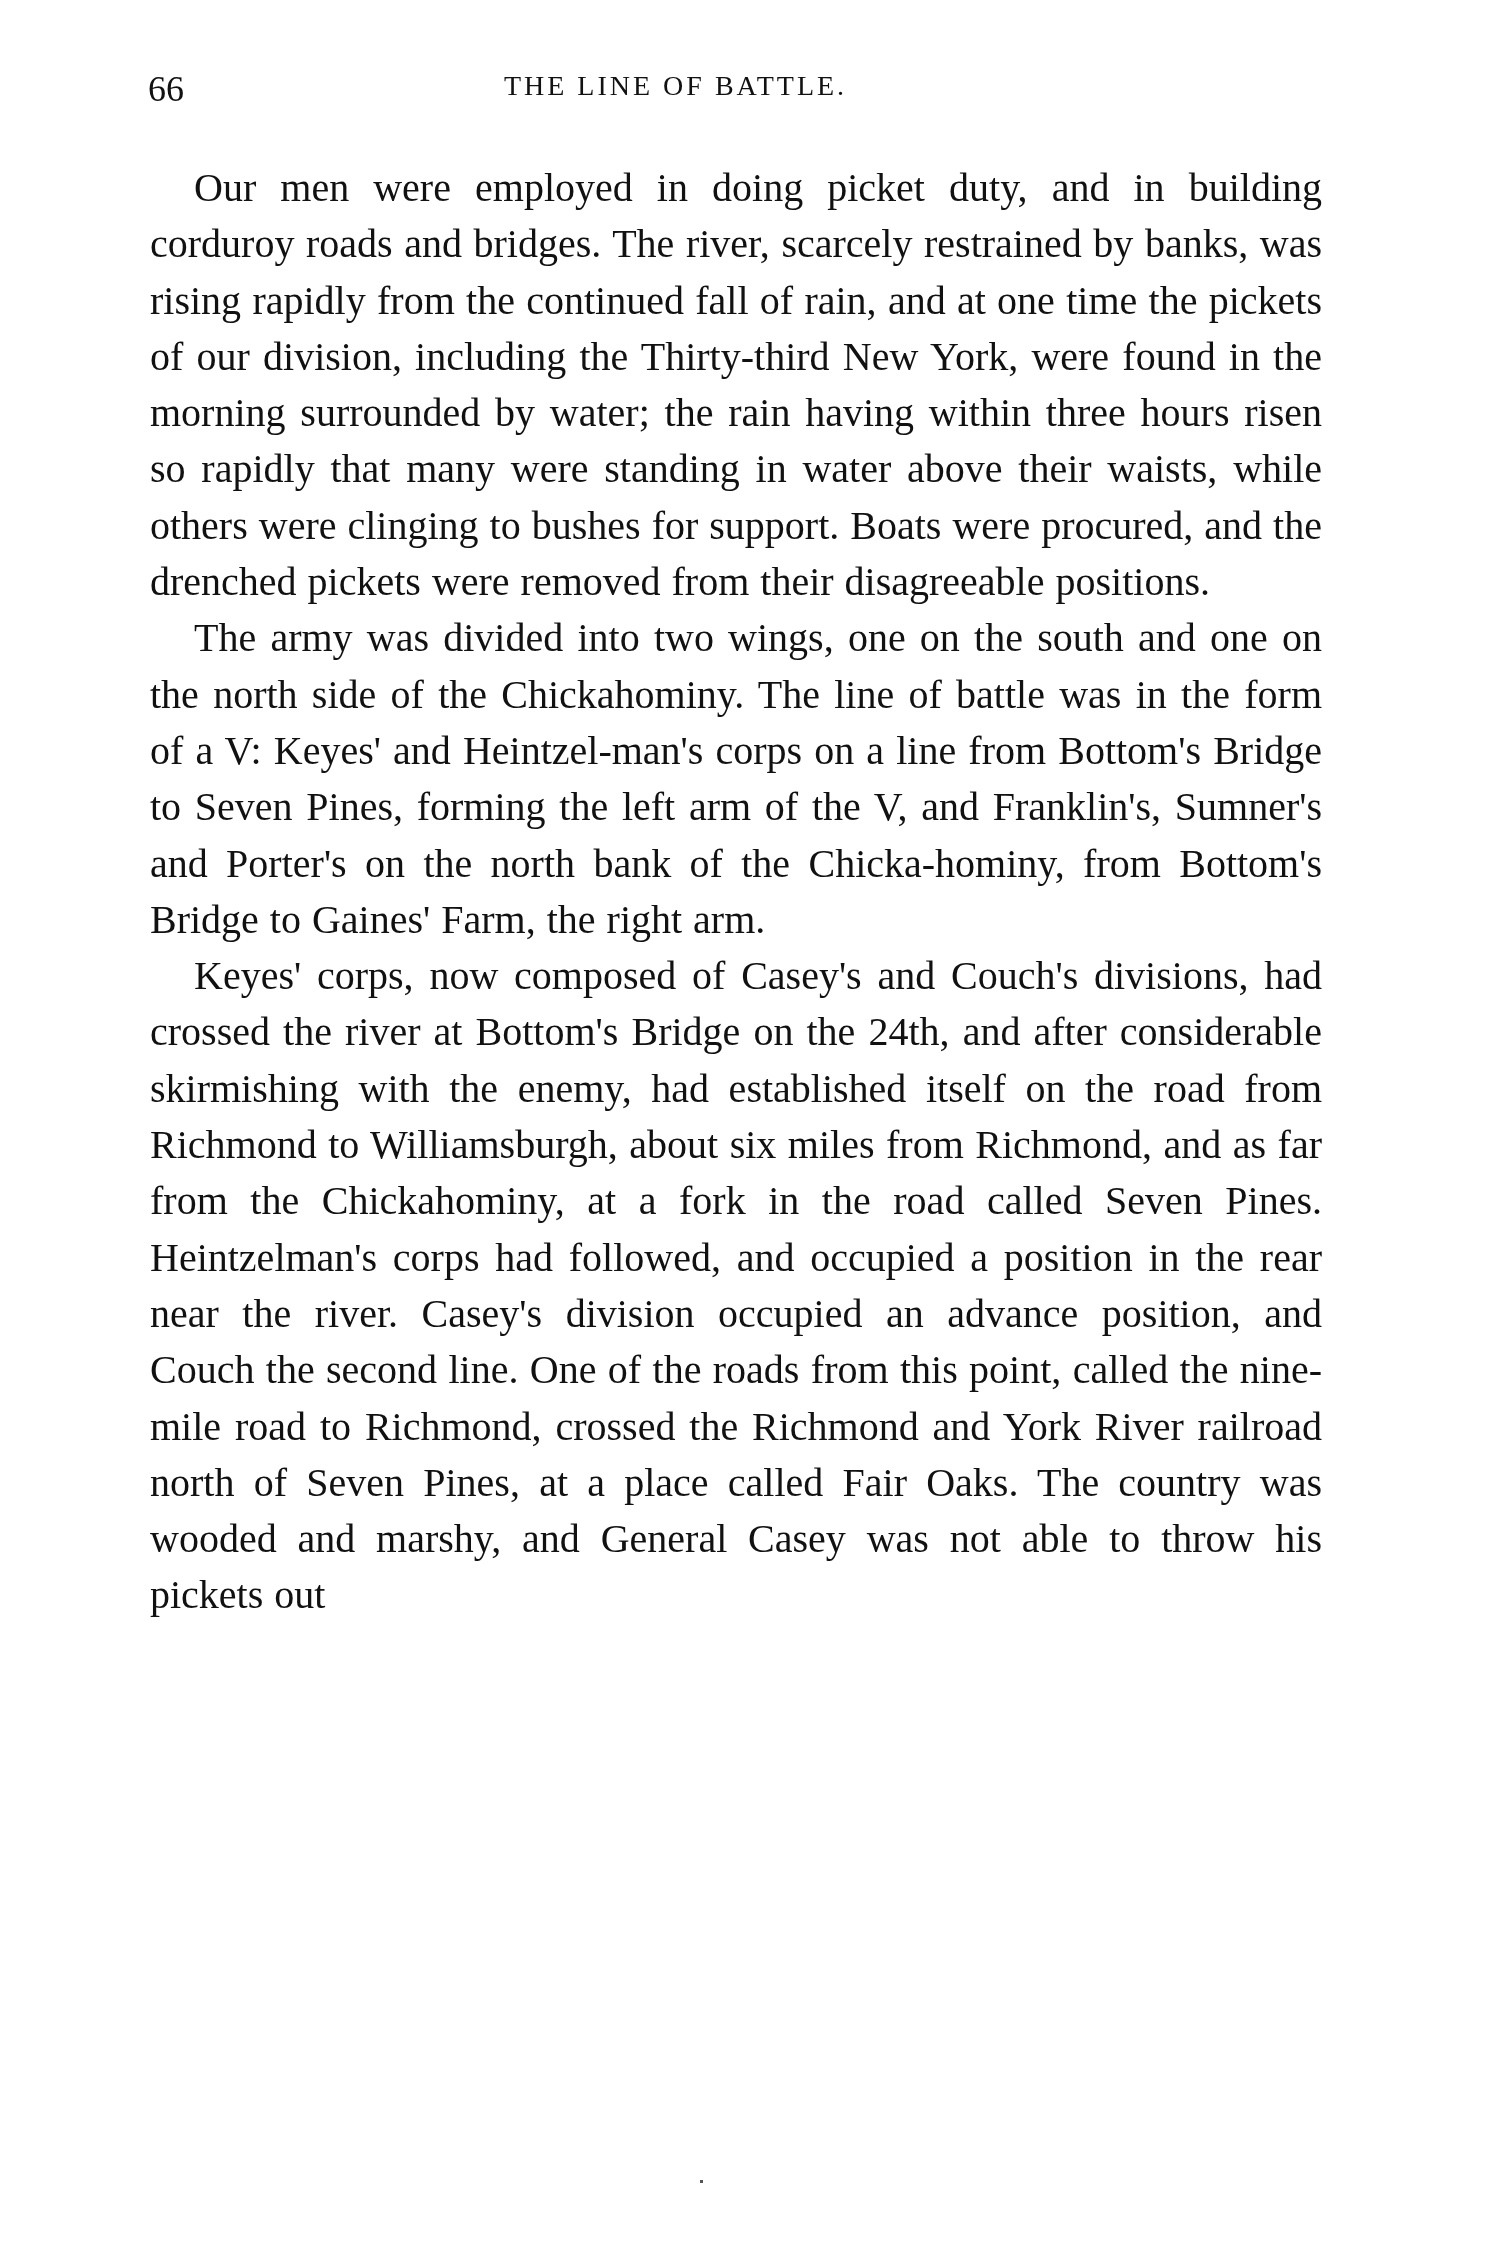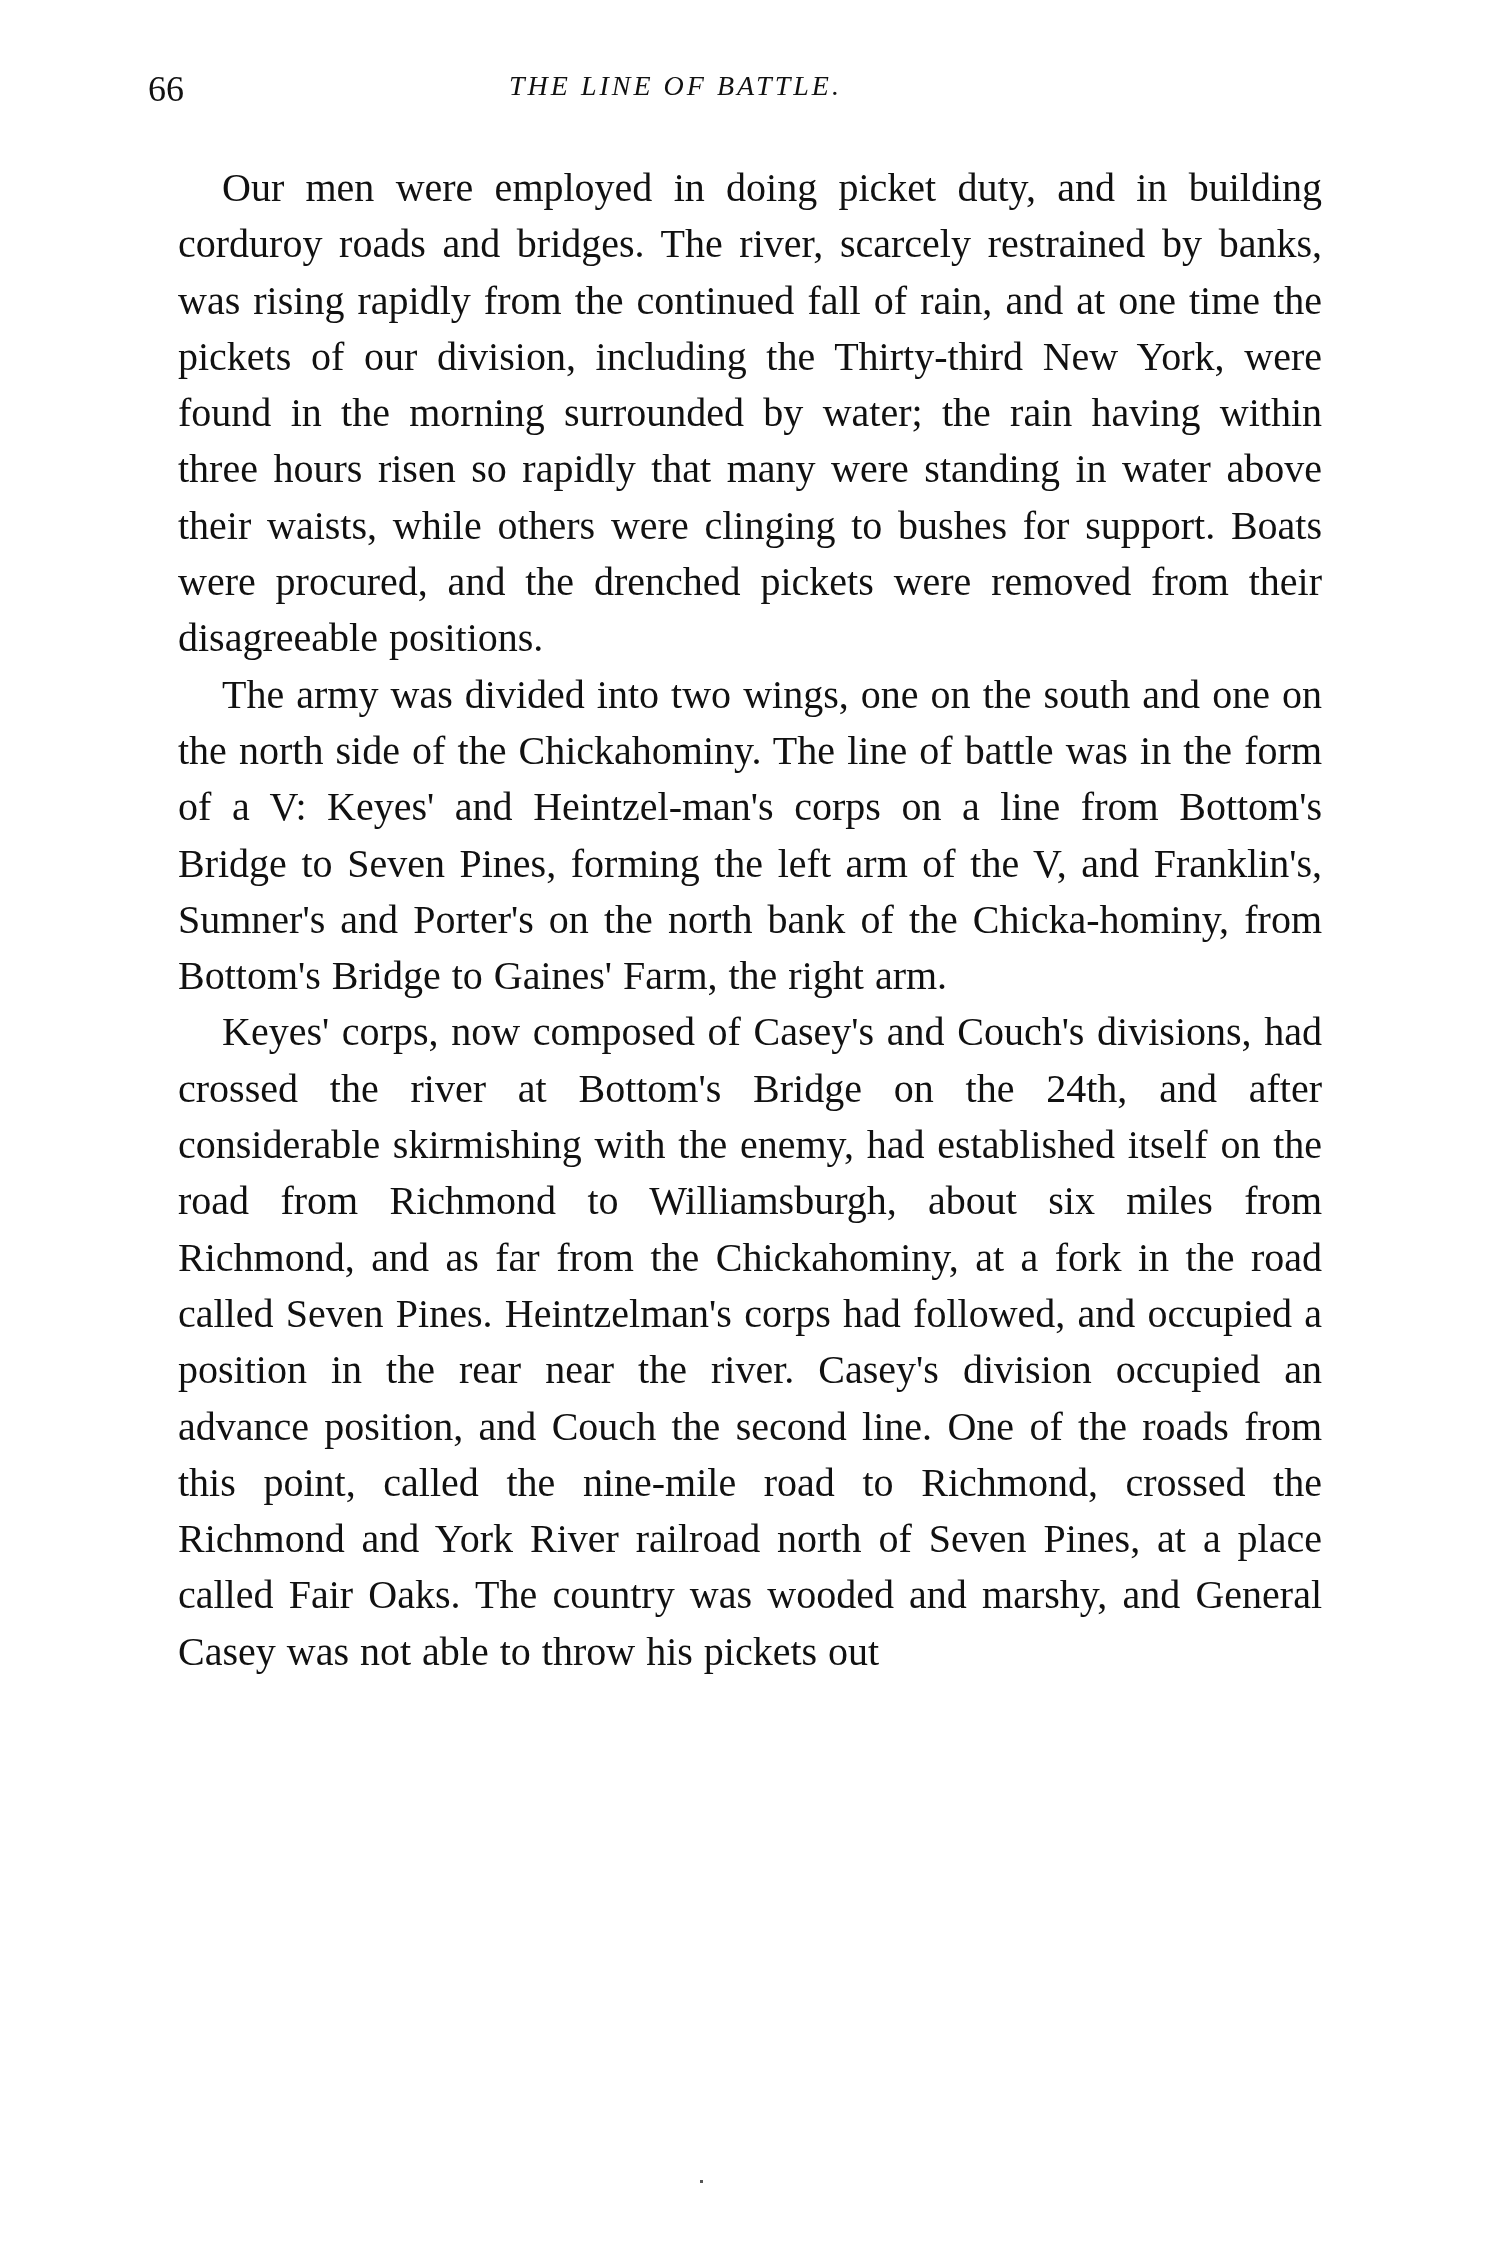--- a/index.html
+++ b/index.html
@@ -1,22 +1,22 @@
 <!DOCTYPE html>
 <html><head>
 <meta charset="utf-8">
 <style>
   html, body { margin:0; padding:0; background:#ffffff; }
   body { width:1495px; height:2244px; position:relative; overflow:hidden; color:#111; font-family:"Liberation Serif", serif; }
   .header { position:absolute; top:68px; left:148px; width:1175px; height:44px; font-size:36px; }
   .pagenum { position:absolute; left:0; top:0; }
-  .running { position:absolute; left:0; width:100%; top:2px; text-align:center; font-size:28px; letter-spacing:3px; padding-right:120px; box-sizing:border-box;font-style:italic; }
+  .running { position:absolute; left:0; width:100%; top:2px; text-align:center; font-size:28px; letter-spacing:3px; padding-right:120px; box-sizing:border-box; }
   .body { position:absolute; top:160px; left:150px; width:1172px; font-size:40px; line-height:56.3px; text-align:justify; word-spacing:1px; }
   .body p { margin:0; text-indent:0; }
-  .body p.ind { text-indent:44px;margin-left:28px; }
+  .body p.ind { text-indent:44px; }
   .mark { position:absolute; left:700px; top:2180px; width:3px; height:3px; background:#555; }
 </style>
 </head>
 <body>
 
 <div class="header">
   <span class="pagenum">66</span>
   <div class="running">THE LINE OF BATTLE.</div>
 </div>
 

